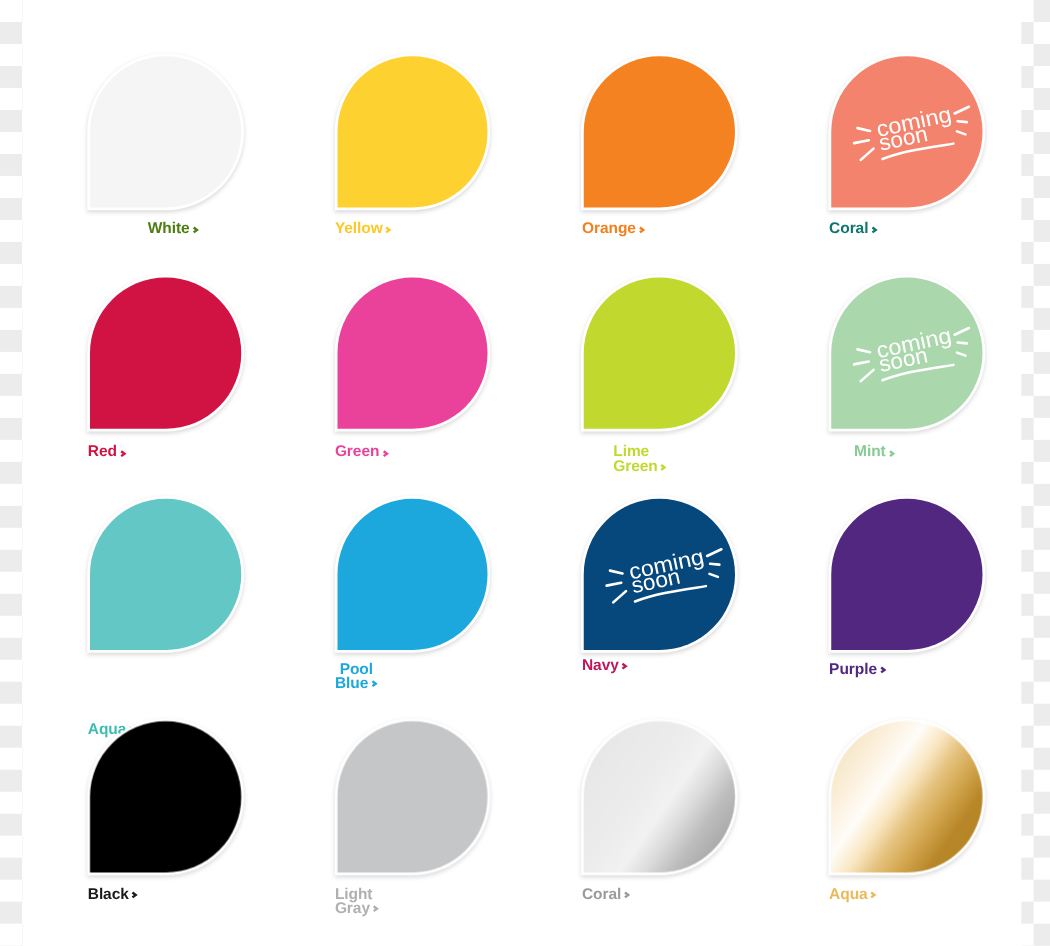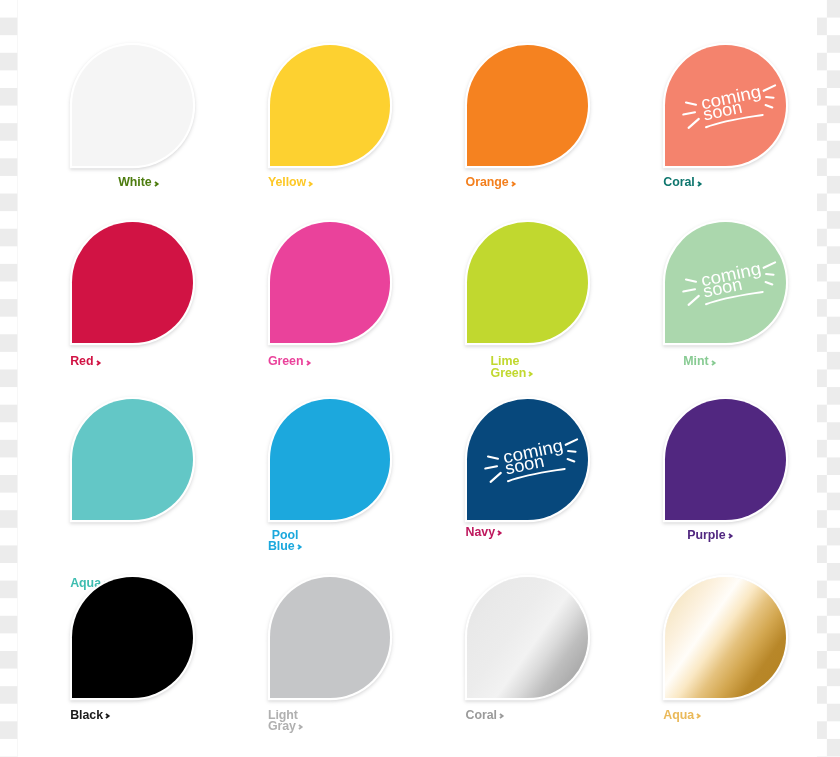--- a/index.html
+++ b/index.html
@@ -134,21 +134,21 @@
           <text x="37.6" y="64.5" textLength="60.8" lengthAdjust="spacingAndGlyphs" transform="rotate(-12 37.6 64.5)">coming</text>
           <text x="39.6" y="75.6" textLength="39.4" lengthAdjust="spacingAndGlyphs" transform="rotate(-12 39.6 75.6)">soon</text>
         </g>
       </svg>
       <div class="label" style="color: #be185d; top: 128px;"><span>Navy</span><svg class="chev" viewBox="0 0 5.4 5.9" width="5.4" height="5.9" aria-label="&gt;">
           <path d="M0.95,0.95 L3.6,2.95 L0.95,4.95" fill="none" stroke="currentColor" stroke-width="1.9" stroke-linecap="butt" stroke-linejoin="miter"></path>
         </svg></div>
     </div>
     <div class="swatch" style="left: 664.9px; top: 399px;">
       <div class="chip" style="background: rgb(81, 39, 128);"></div>
-      <div class="label" style="color: rgb(81, 39, 128); top: 130.7px; margin-left: 24px;"><span>Purple</span><svg class="chev" viewBox="0 0 5.4 5.9" width="5.4" height="5.9" aria-label="&gt;">
+      <div class="label" style="color: rgb(81, 39, 128); top: 130.7px;"><span>Purple</span><svg class="chev" viewBox="0 0 5.4 5.9" width="5.4" height="5.9" aria-label="&gt;">
           <path d="M0.95,0.95 L3.6,2.95 L0.95,4.95" fill="none" stroke="currentColor" stroke-width="1.9" stroke-linecap="butt" stroke-linejoin="miter"></path>
         </svg></div>
     </div>
     <div class="swatch" style="left: 71.8px; top: 577.4px;">
       <div class="chip" style="background: rgb(0, 0, 0);"></div>
       <div class="label" style="color: rgb(26, 26, 26); top: 132.2px;"><span>Black</span><svg class="chev" viewBox="0 0 5.4 5.9" width="5.4" height="5.9" aria-label="&gt;">
           <path d="M0.95,0.95 L3.6,2.95 L0.95,4.95" fill="none" stroke="currentColor" stroke-width="1.9" stroke-linecap="butt" stroke-linejoin="miter"></path>
         </svg></div>
     </div>
     <div class="swatch" style="left: 269.5px; top: 577.4px;">

